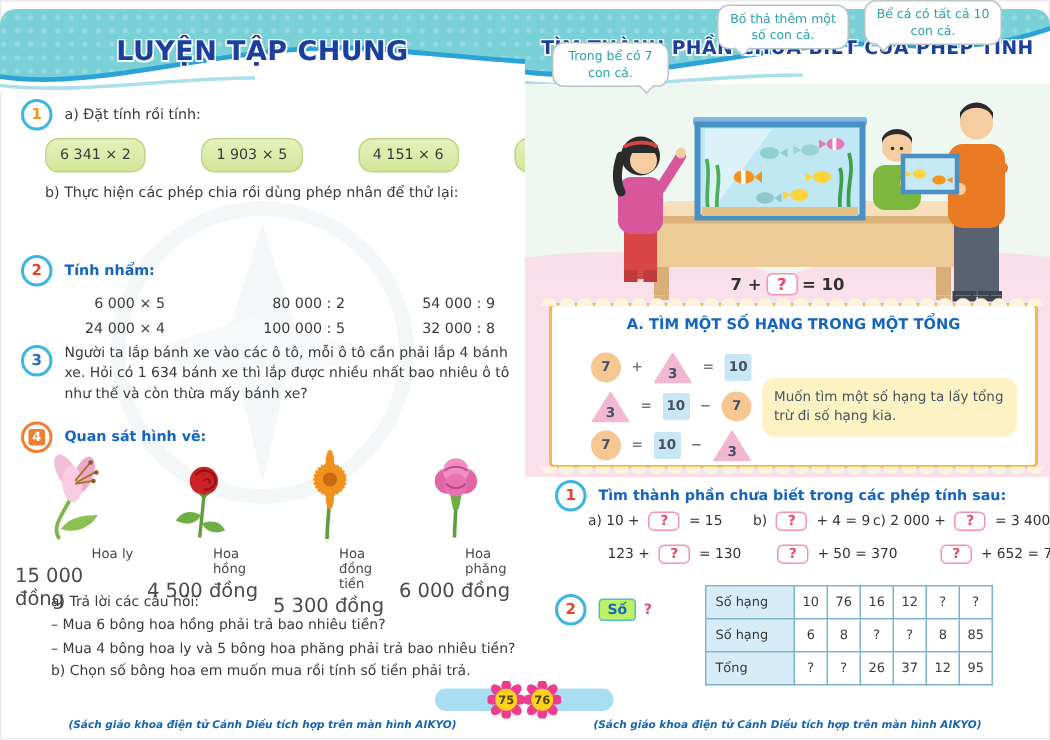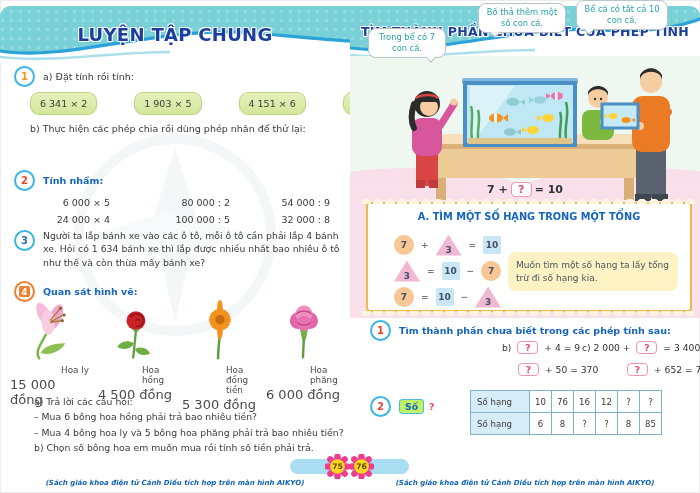--- a/index.html
+++ b/index.html
@@ -414,20 +414,24 @@
       </div>
       <div class="sa-note">Muốn tìm một số hạng ta lấy tổng trừ đi số hạng kia.</div>
     </div>
 
     <div class="sec" style="top:320px;left:20px">
       <div class="rex1-label">
         <span class="badge n1r">1</span>
         <span class="lbl-blue">Tìm thành phần chưa biết trong các phép tính sau:</span>
       </div>
     </div>
+    <div class="eqcol" style="left:42px;top:341px">
+      <div class="eqcell"><span>a) 10 +</span> <span class="qbox">?</span> <span>= 15</span></div>
+      <div class="eqcell indent"><span>123 +</span> <span class="qbox">?</span> <span>= 130</span></div>
+    </div>
     <div class="eqcol" style="left:152px;top:341px">
       <div class="eqcell"><span>b)</span> <span class="qbox">?</span> <span>+ 4 = 9</span></div>
       <div class="eqcell indent"><span></span><span class="qbox">?</span> <span>+ 50 = 370</span></div>
     </div>
     <div class="eqcol" style="left:232px;top:341px">
       <div class="eqcell"><span>c) 2 000 +</span> <span class="qbox">?</span> <span>= 3 400</span></div>
       <div class="eqcell indent" style="margin-left:42px"><span></span><span class="qbox">?</span> <span>+ 652 = 700</span></div>
     </div>
 
     <div class="sec" style="top:396px;left:20px">
@@ -448,20 +452,29 @@
           <td class="val">?</td>
         </tr>
         <tr>
           <td class="rowlab">Số hạng</td>
           <td class="val">6</td>
           <td class="val">8</td>
           <td class="val">?</td>
           <td class="val">?</td>
           <td class="val">8</td>
           <td class="val">85</td>
+        </tr>
+        <tr>
+          <td class="rowlab">Tổng</td>
+          <td class="val">?</td>
+          <td class="val">?</td>
+          <td class="val">26</td>
+          <td class="val">37</td>
+          <td class="val">12</td>
+          <td class="val">95</td>
         </tr>
       </tbody>
         </table>
     </div>
 
     <div class="pill pill-right">
       <svg class="pflower" width="25" height="25" viewBox="0 0 26 26">
         <g fill="#ee3d8f">
           <ellipse cx="13" cy="3.5" rx="3.4" ry="4.5"></ellipse>
             <ellipse cx="13" cy="22.5" rx="3.4" ry="4.5"></ellipse>

